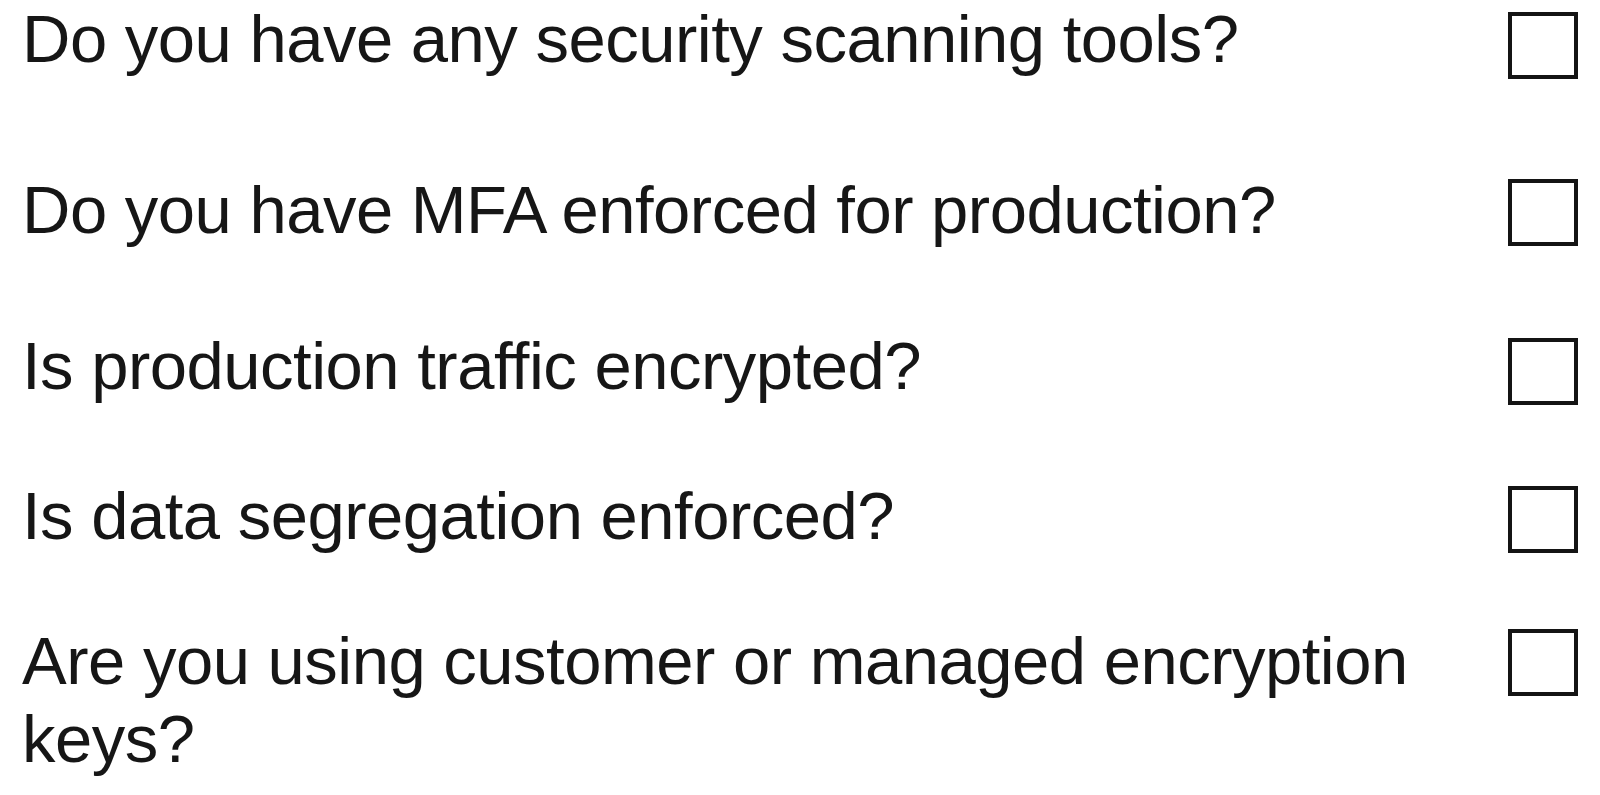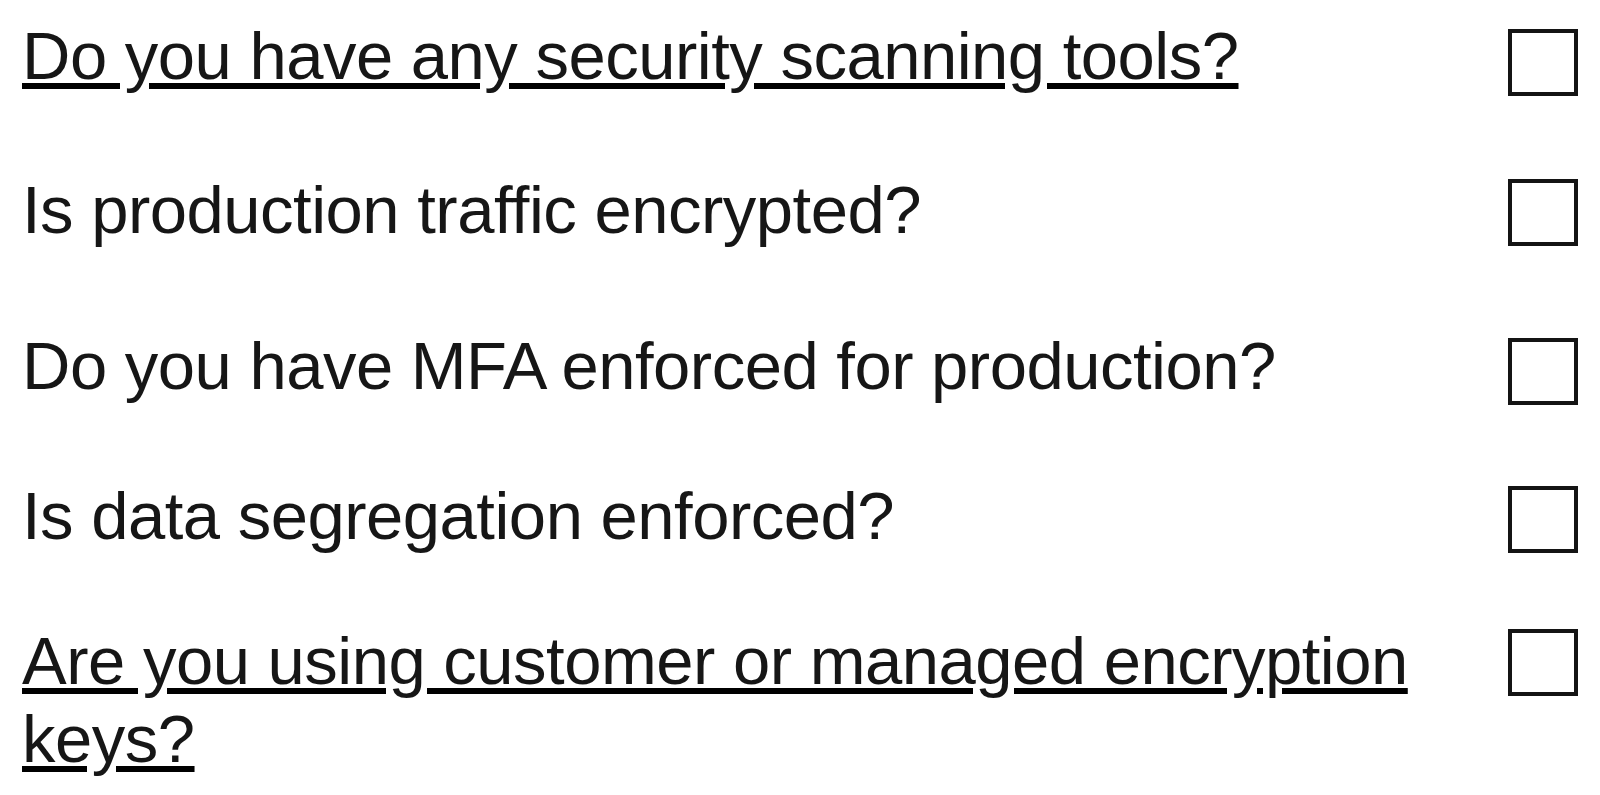--- a/index.html
+++ b/index.html
@@ -15,25 +15,25 @@
     position: relative;
     width: 1600px;
     height: 795px;
     background: #ffffff;
   }
   .row {
     position: absolute;
     left: 0;
     width: 1600px;
   }
-  .row:nth-child(1) { top: 17px; text-decoration: underline; }
+  .row:nth-child(1) { top: 0; }
   .row:nth-child(2) { top: 171px; }
   .row:nth-child(3) { top: 327px; }
   .row:nth-child(4) { top: 477px; }
-  .row:nth-child(5) { top: 622px; text-decoration: underline; }
+  .row:nth-child(5) { top: 622px; }
   .question {
     margin-left: 22px;
     width: 1450px;
     font-size: 67px;
     line-height: 78px;
     letter-spacing: -0.5px;
     color: #161616;
     -webkit-font-smoothing: antialiased;
   }
   .checkbox {
@@ -55,26 +55,26 @@
 </head>
 <body>
 
 <div class="checklist" id="checklist">
   <div class="row">
     <div class="question">Do you have any security scanning tools?</div>
     <div class="checkbox" role="checkbox" aria-checked="false"></div>
   </div>
 
   <div class="row">
-    <div class="question">Is production traffic encrypted?</div>
+    <div class="question">Do you have MFA enforced for production?</div>
     <div class="checkbox" role="checkbox" aria-checked="false"></div>
   </div>
 
   <div class="row">
-    <div class="question">Do you have MFA enforced for production?</div>
+    <div class="question">Is production traffic encrypted?</div>
     <div class="checkbox" role="checkbox" aria-checked="false"></div>
   </div>
 
   <div class="row">
     <div class="question">Is data segregation enforced?</div>
     <div class="checkbox" role="checkbox" aria-checked="false"></div>
   </div>
 
   <div class="row">
     <div class="question">Are you using customer or managed encryption keys?</div>

